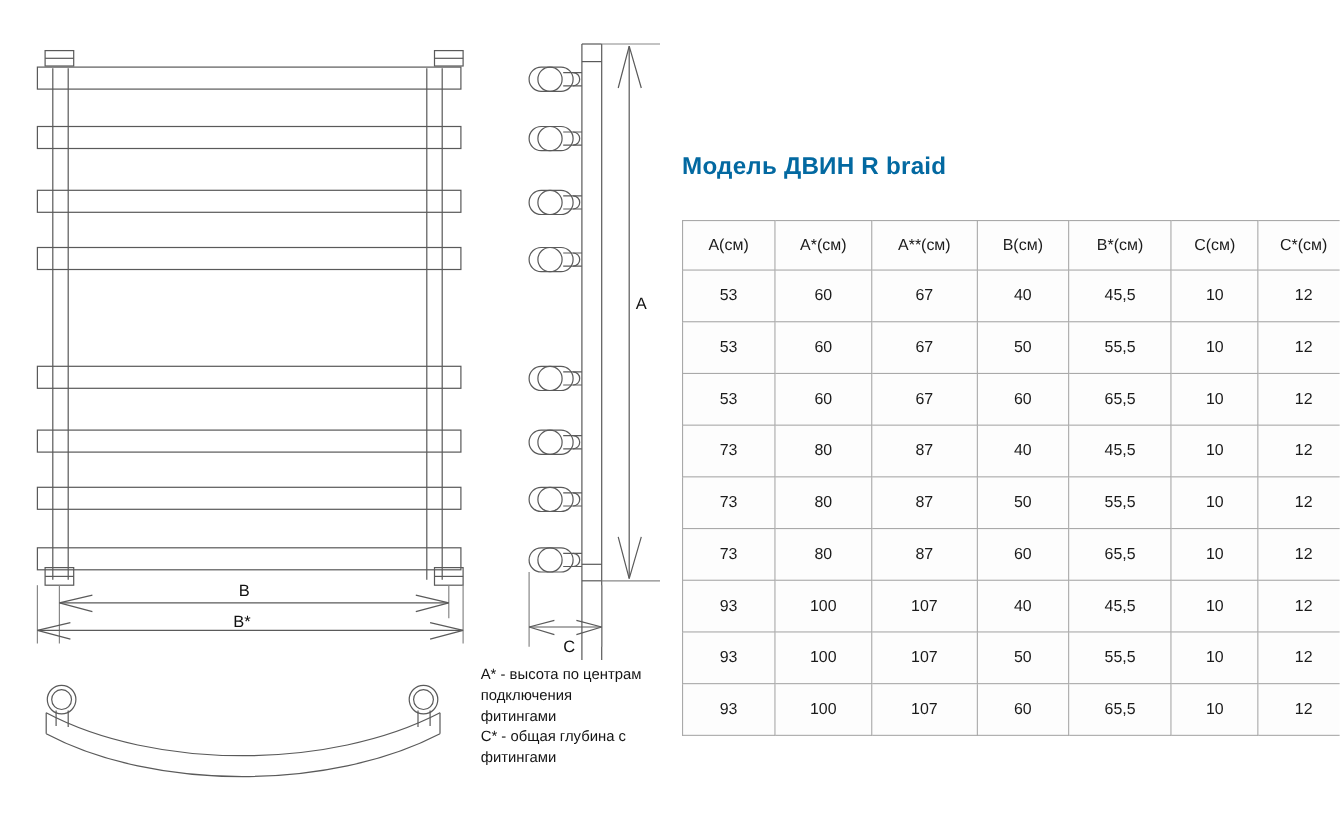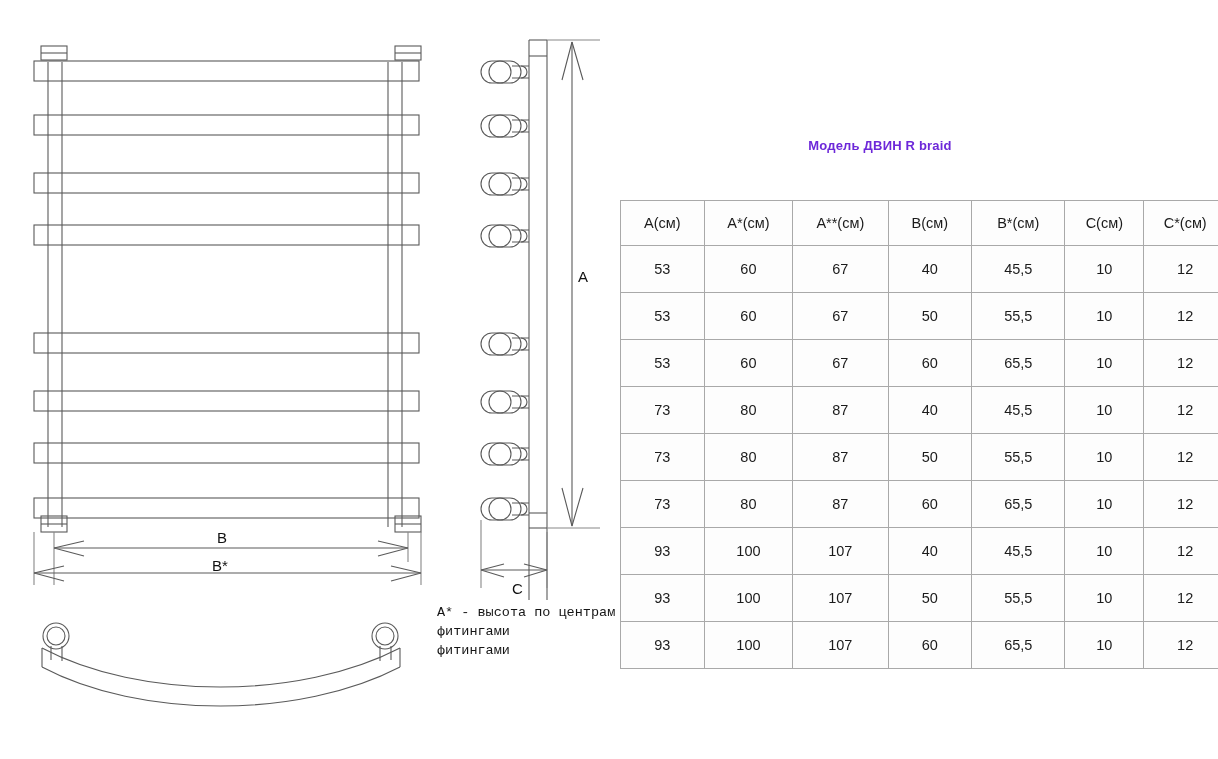--- a/index.html
+++ b/index.html
@@ -23,24 +23,24 @@
     left: 0;
     top: 0;
     width: 1218px;
     height: 759px;
   }
   .model-title {
     position: absolute;
     left: 620px;
     top: 138px;
     width: 520px;
-    text-align: center;
-    font-size: 13px;
+    text-align: left;
+    font-size: 22px;
     font-weight: bold;
-    color: #6d28d9;
+    color: #0369a1;
     letter-spacing: 0.2px;
   }
   #spec-table {
     position: absolute;
     left: 620px;
     top: 200px;
     width: 607px;
     border-collapse: collapse;
     background: #fdfdfd;
     font-size: 14.5px;
@@ -69,21 +69,21 @@
 
   .notes {
     position: absolute;
     left: 437px;
     top: 603px;
     width: 200px;
     font-size: 13.5px;
     line-height: 19px;
     color: #151515;
   }
-  .notes div { white-space: normal; font-family: Liberation Mono, monospace; }
+  .notes div { white-space: normal; }
 
   .dimlabel {
     position: absolute;
     font-size: 15px;
     color: #111111;
   }
   #label-A  { left: 578px; top: 268px; }
   #label-C  { left: 512px; top: 580px; }
   #label-B  { left: 217px; top: 529px; }
   #label-Bs { left: 212px; top: 557px; }
@@ -373,17 +373,19 @@
         <td>60</td>
         <td>65,5</td>
         <td>10</td>
         <td>12</td>
       </tr>
     </tbody>
   </table>
 
   <div class="notes">
     <div>A* - высота по центрам</div>
+    <div>подключения</div>
     <div>фитингами</div>
+    <div>C* - общая глубина с</div>
     <div>фитингами</div>
   </div>
 
 </div>
 
 </body></html>

